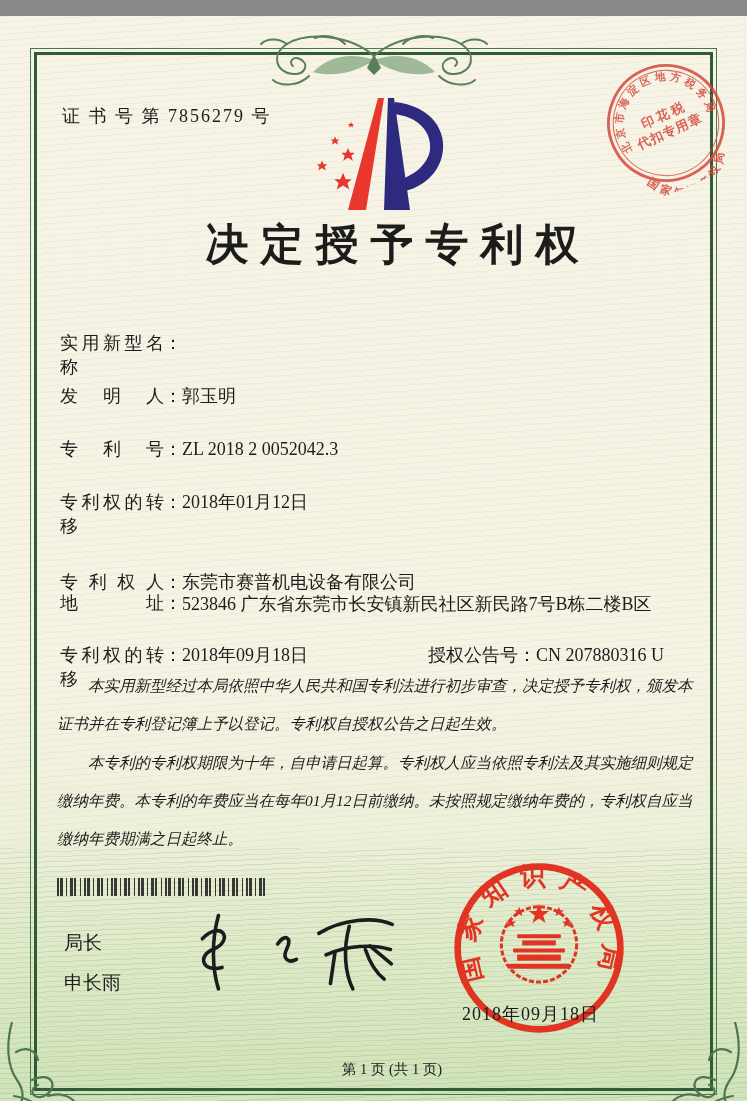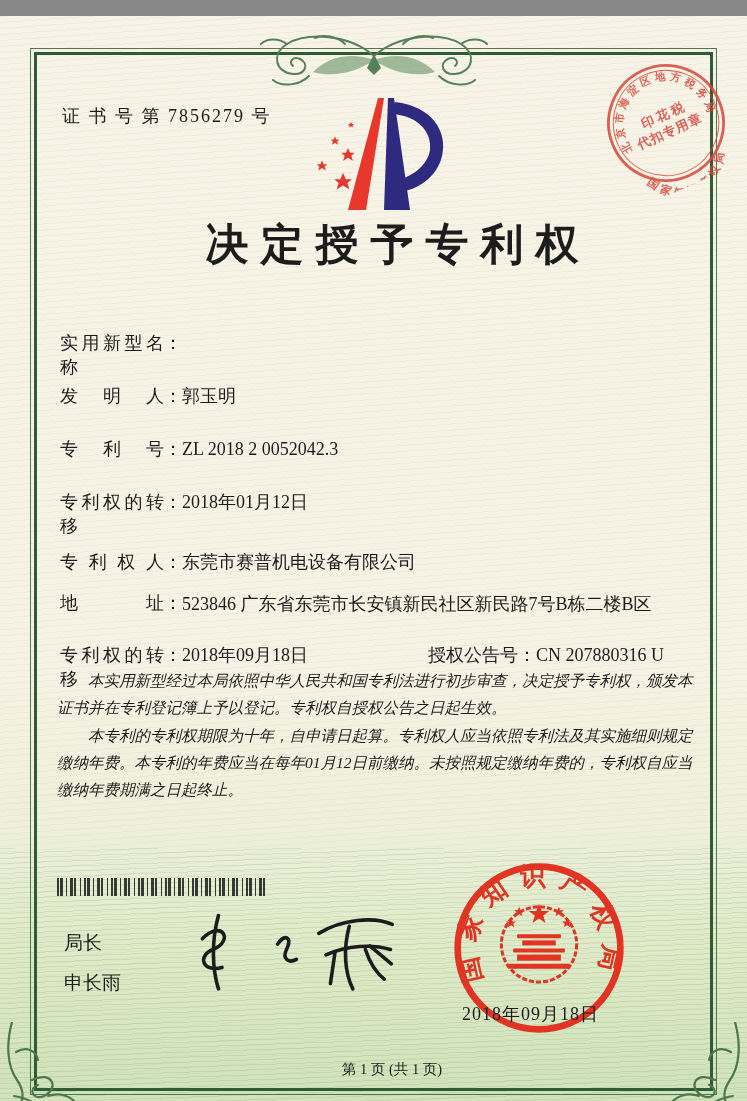--- a/index.html
+++ b/index.html
@@ -15,21 +15,21 @@
   .abs{position:absolute;}
   .certno{left:62px;top:88px;font-size:18px;letter-spacing:2px;}
   .title{left:0;top:200px;width:100%;text-align:center;font-size:43px;font-weight:700;
     letter-spacing:12px;text-indent:12px;}
   .row{position:absolute;left:60px;display:flex;align-items:flex-start;font-size:18px;line-height:24px;}
   .flabel{display:inline-block;width:104px;text-align:justify;text-align-last:justify;flex:0 0 104px;}
   .flabel-plain{display:inline-block;flex:0 0 auto;text-align:center;}
   .colon{display:inline-block;width:18px;flex:0 0 18px;}
   .fvalue{display:inline-block;}
   .addr .fvalue{width:565px;margin-left:-70px;text-indent:70px;line-height:27px;}
-  .body-text{left:57px;top:651px;width:640px;font-size:15.5px;line-height:27px;font-style:italic;}
+  .body-text{left:57px;top:651px;width:640px;font-size:15.5px;line-height:38px;font-style:italic;}
   .body-text p{margin:0 0 1px 0;text-indent:2em;}
   .barcode{left:57px;top:862px;width:212px;height:18px;opacity:.82;
     background:repeating-linear-gradient(90deg,#111 0 2px,transparent 2px 3px,#111 3px 6px,transparent 6px 9px,#111 9px 10px,transparent 10px 13px,#111 13px 16px,transparent 16px 17px,#111 17px 19px,transparent 19px 23px,#111 23px 24px,transparent 24px 27px);}
   .sig-title{left:64px;top:914px;font-size:19px;font-family:Liberation Sans, sans-serif;}
   .sig-name{left:64px;top:954px;font-size:19px;font-family:"Liberation Sans","DejaVu Sans",sans-serif;}
   .sig-svg{left:188px;top:876px;}
   .seal-svg{left:450px;top:843px;}
   .seal-date{left:462px;top:986px;font-size:18px;letter-spacing:1px;}
   .stamp-svg{left:599px;top:40px;transform:rotate(-24deg);opacity:.85;}
   .footer{left:0;top:1044px;width:100%;text-align:center;font-size:14.5px;}
@@ -140,21 +140,21 @@
   <div class="row" style="top:421px">
     <span class="flabel">专利号</span>
       <span class="colon">：</span>
       <span class="fvalue">ZL 2018 2 0052042.3</span>
   </div>
   <div class="row" style="top:474px">
     <span class="flabel">专利权的转移</span>
       <span class="colon">：</span>
       <span class="fvalue">2018年01月12日</span>
   </div>
-  <div class="row" style="top:534px">
+  <div class="row" style="top:554px">
     <span class="flabel">专利权人</span>
       <span class="colon">：</span>
       <span class="fvalue">东莞市赛普机电设备有限公司</span>
   </div>
   <div class="row addr" style="top:575px">
     <span class="flabel">地址</span>
       <span class="colon">：</span>
       <span class="fvalue">523846 广东省东莞市长安镇新民社区新民路7号B栋二楼B区</span>
   </div>
   <div class="row" style="top:627px">

